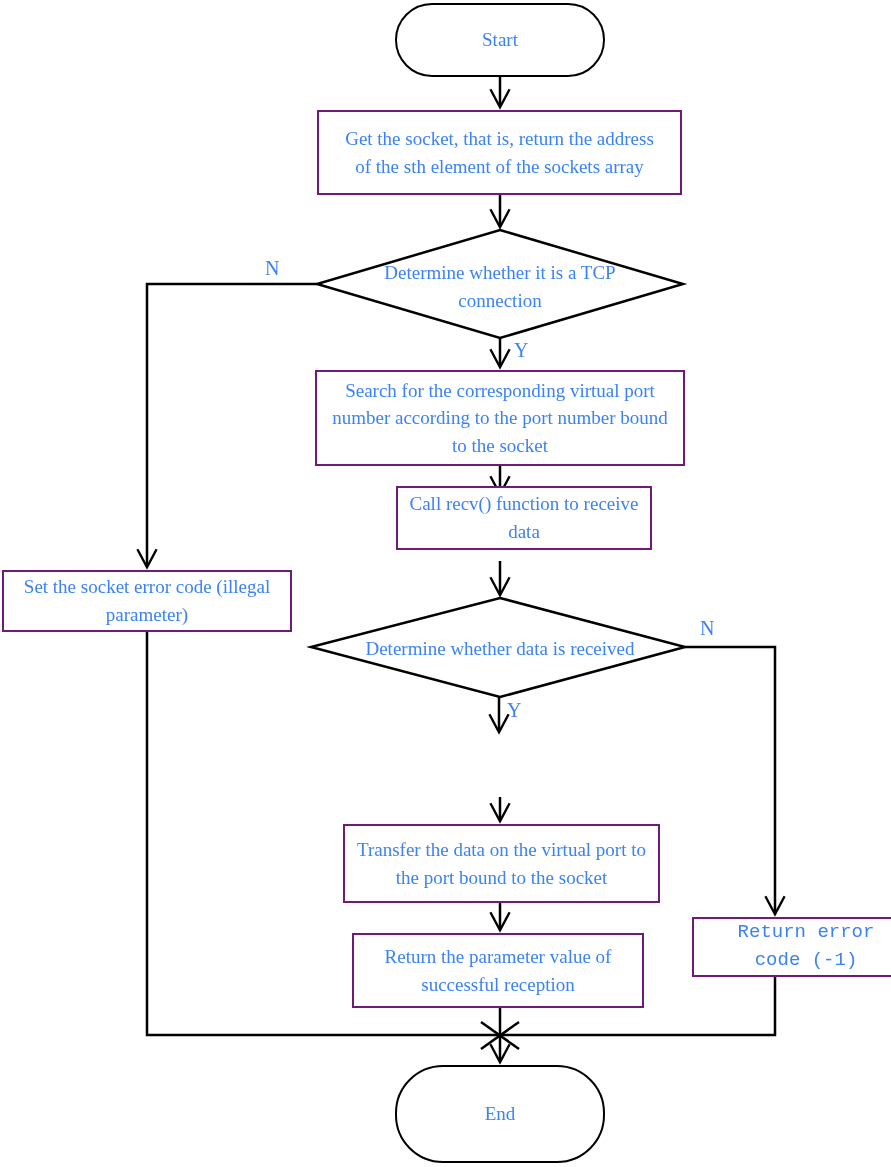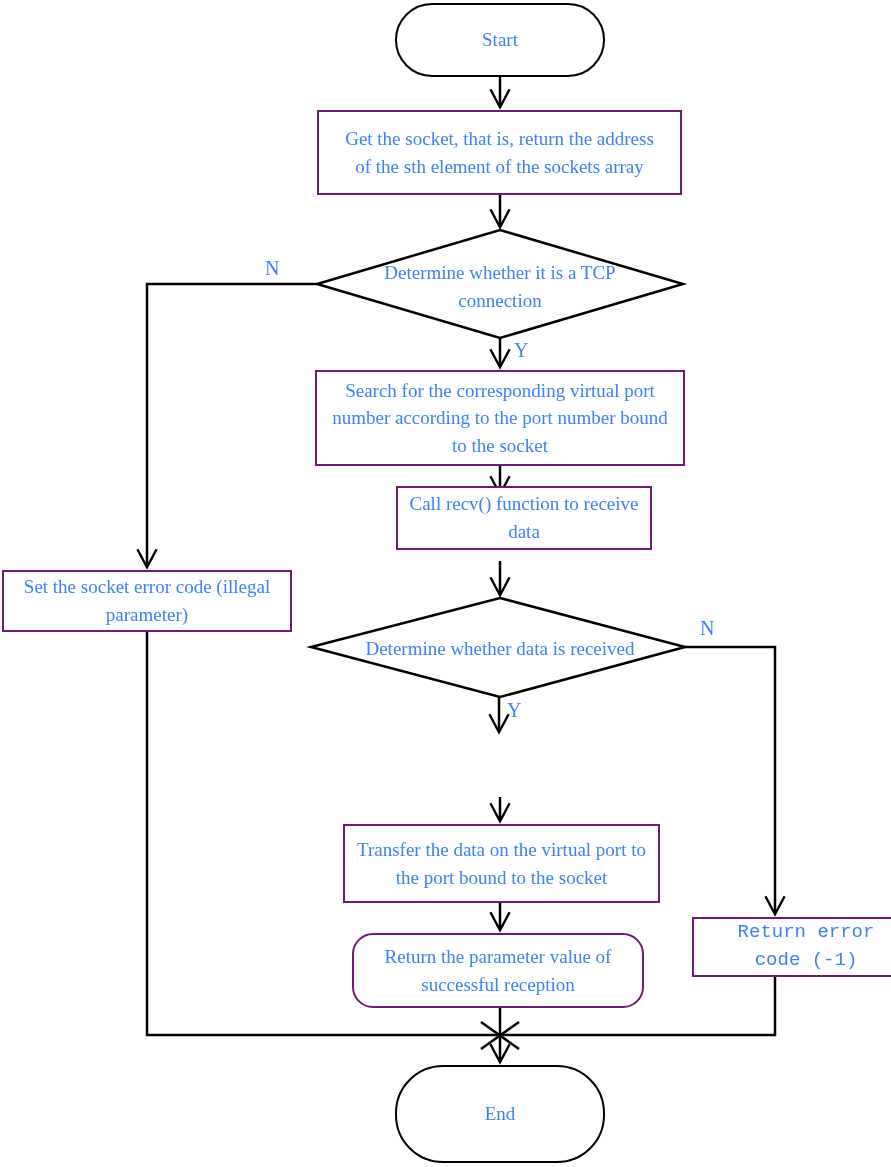--- a/index.html
+++ b/index.html
@@ -52,21 +52,21 @@
   
   .n-start        { left: 395px; top: 3px;    width: 210px; height: 74px;  border-radius: 37px; }
   .n-get-socket   { left: 317px; top: 110px;  width: 365px; height: 85px;  padding: 0 18px; }
   .n-decide-tcp   { left: 358px; top: 246px;  width: 284px; height: 82px; }
   .n-search-port  { left: 315px; top: 370px;  width: 370px; height: 96px;  padding: 0 8px; }
   .n-call-recv    { left: 372px; top: 486px;  width: 256px; height: 64px;  padding: 0 8px; margin-left: 24px; }
   .n-decide-data  { left: 365px; top: 614px;  width: 270px; height: 70px; }
   .n-set-error    { left: 2px;   top: 570px;  width: 290px; height: 62px;  padding: 0 16px; }
   .n-submit       { left: 350px; top: 735px;  width: 302px; height: 62px;  padding: 0 8px; }
   .n-transfer     { left: 343px; top: 824px;  width: 317px; height: 79px;  padding: 0 10px; }
-  .n-return-ok    { left: 352px; top: 933px;  width: 292px; height: 75px;  padding: 0 8px; border-radius: 21px; }
+  .n-return-ok    { left: 352px; top: 933px;  width: 292px; height: 75px;  padding: 0 8px; }
   .n-return-err   { left: 692px; top: 917px;  width: 228px; height: 60px;  padding: 0 20px; font-family: Liberation Mono, monospace; }
   .n-end          { left: 395px; top: 1065px; width: 210px; height: 98px;  border-radius: 48px; }
   
   .l-tcp-no   { left: 265px; top: 258px; }
   .l-tcp-yes  { left: 514px; top: 340px; }
   .l-data-no  { left: 700px; top: 618px; }
   .l-data-yes { left: 507px; top: 700px; }
 </style>
 </head>
 <body>

